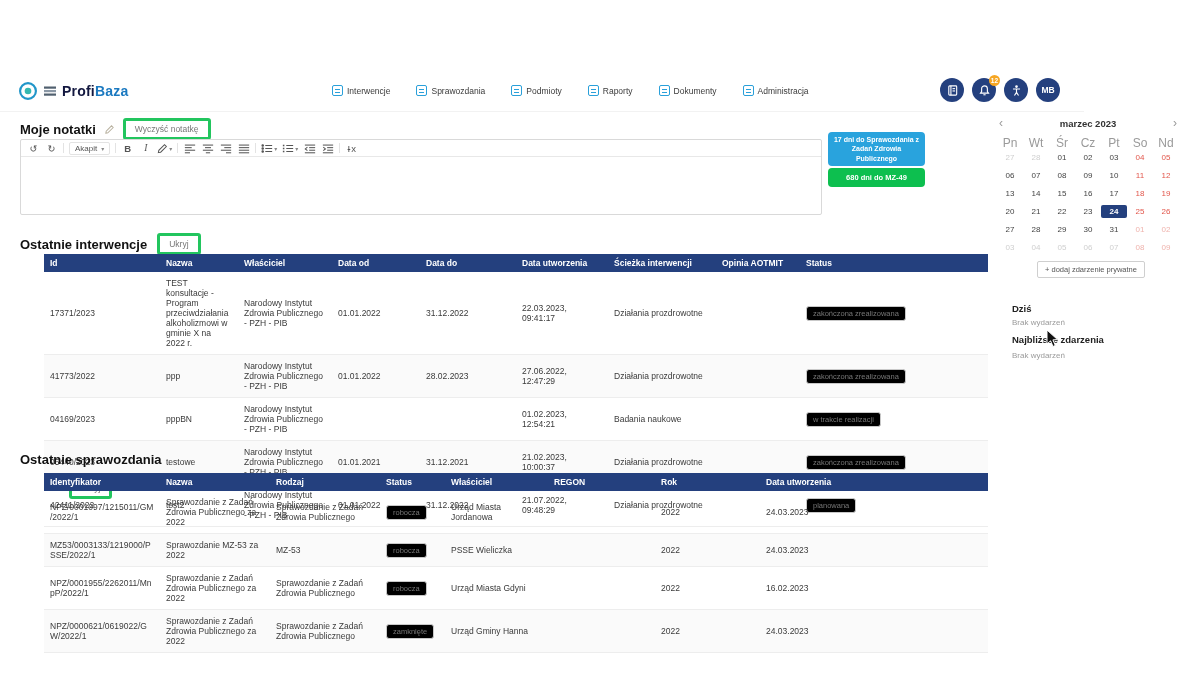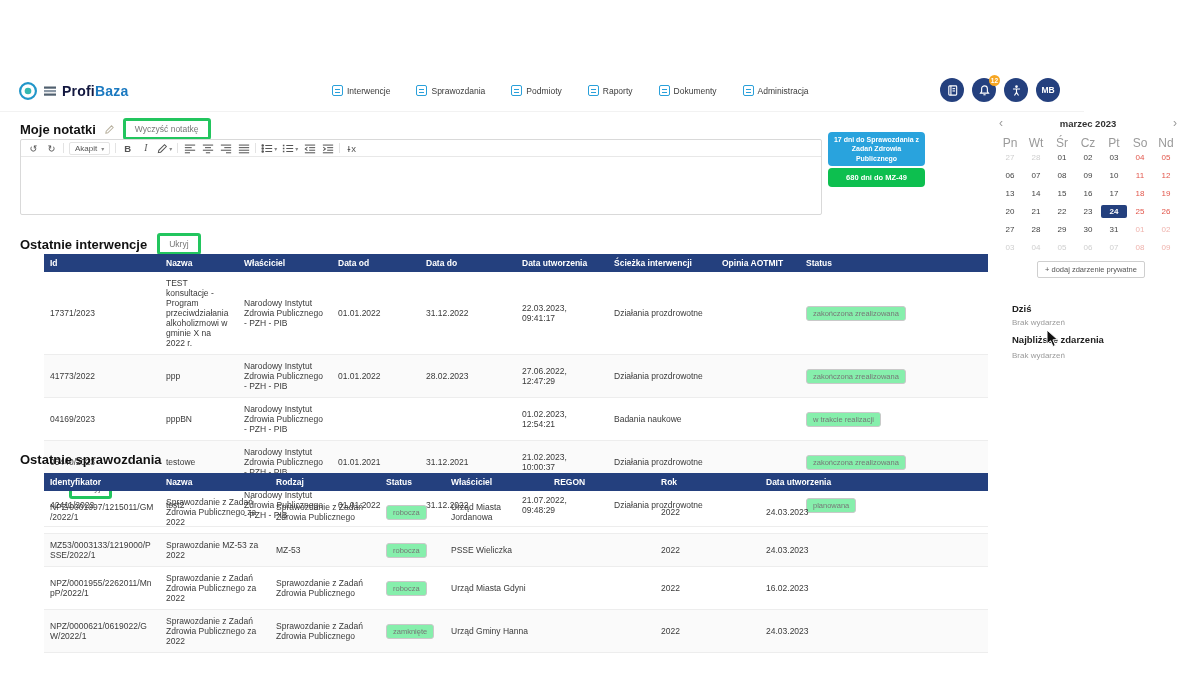--- a/index.html
+++ b/index.html
@@ -48,21 +48,21 @@
   .sec2 { left:20px; top:452px;flex-direction:column; }
   table { position:absolute; left:24px; border-collapse:collapse; table-layout:fixed; width:944px; font-size:8.5px; color:#3a3a3a;margin-left:20px; }
   .tbl1 { top:254px; }
   .tbl2 { top:473px; }
   thead tr { background:#24407e; }
   th { color:#fff; font-weight:700; text-align:left; padding:4px 6px; font-size:8.5px; white-space:nowrap; overflow:hidden; }
   td { padding:6px 6px; border-bottom:1px solid #ededed; vertical-align:middle; overflow-wrap:break-word; }
   tbody tr:nth-of-type(even) { background:#fafafa; }
   tbody tr { cursor:pointer; }
   .cell-id { overflow-wrap:anywhere; }
-  .badge { display:inline-block; border:1px solid #c9c9c9; color:#777; border-radius:3px; padding:2px 6px; font-size:7.5px; background:#86efac; white-space:nowrap; }
+  .badge { display:inline-block; border:1px solid #c9c9c9; color:#777; border-radius:3px; padding:2px 6px; font-size:7.5px; background:#000000; white-space:nowrap; }
 
   
   .cal-nav { position:absolute; left:993px; top:117px; width:190px; display:flex; align-items:center; justify-content:space-between; padding:0 6px; }
   .cal-title { font-size:9.5px; font-weight:700; color:#333; }
   .cal-arrow { color:#9a9a9a; font-size:12px; cursor:pointer; line-height:1; }
   .cal-grid { position:absolute; left:997px; width:182px; display:grid; grid-template-columns:repeat(7,1fr); row-gap:5px; }
   .cal-wds { top:136px; }
   .cal-wd { font-size:12px; color:#9a9a9a; text-align:center; }
   .cal-days-grid { top:151px; }
   .cal-day { font-size:8px; color:#444; text-align:center; height:13px; line-height:13px; cursor:pointer; }

